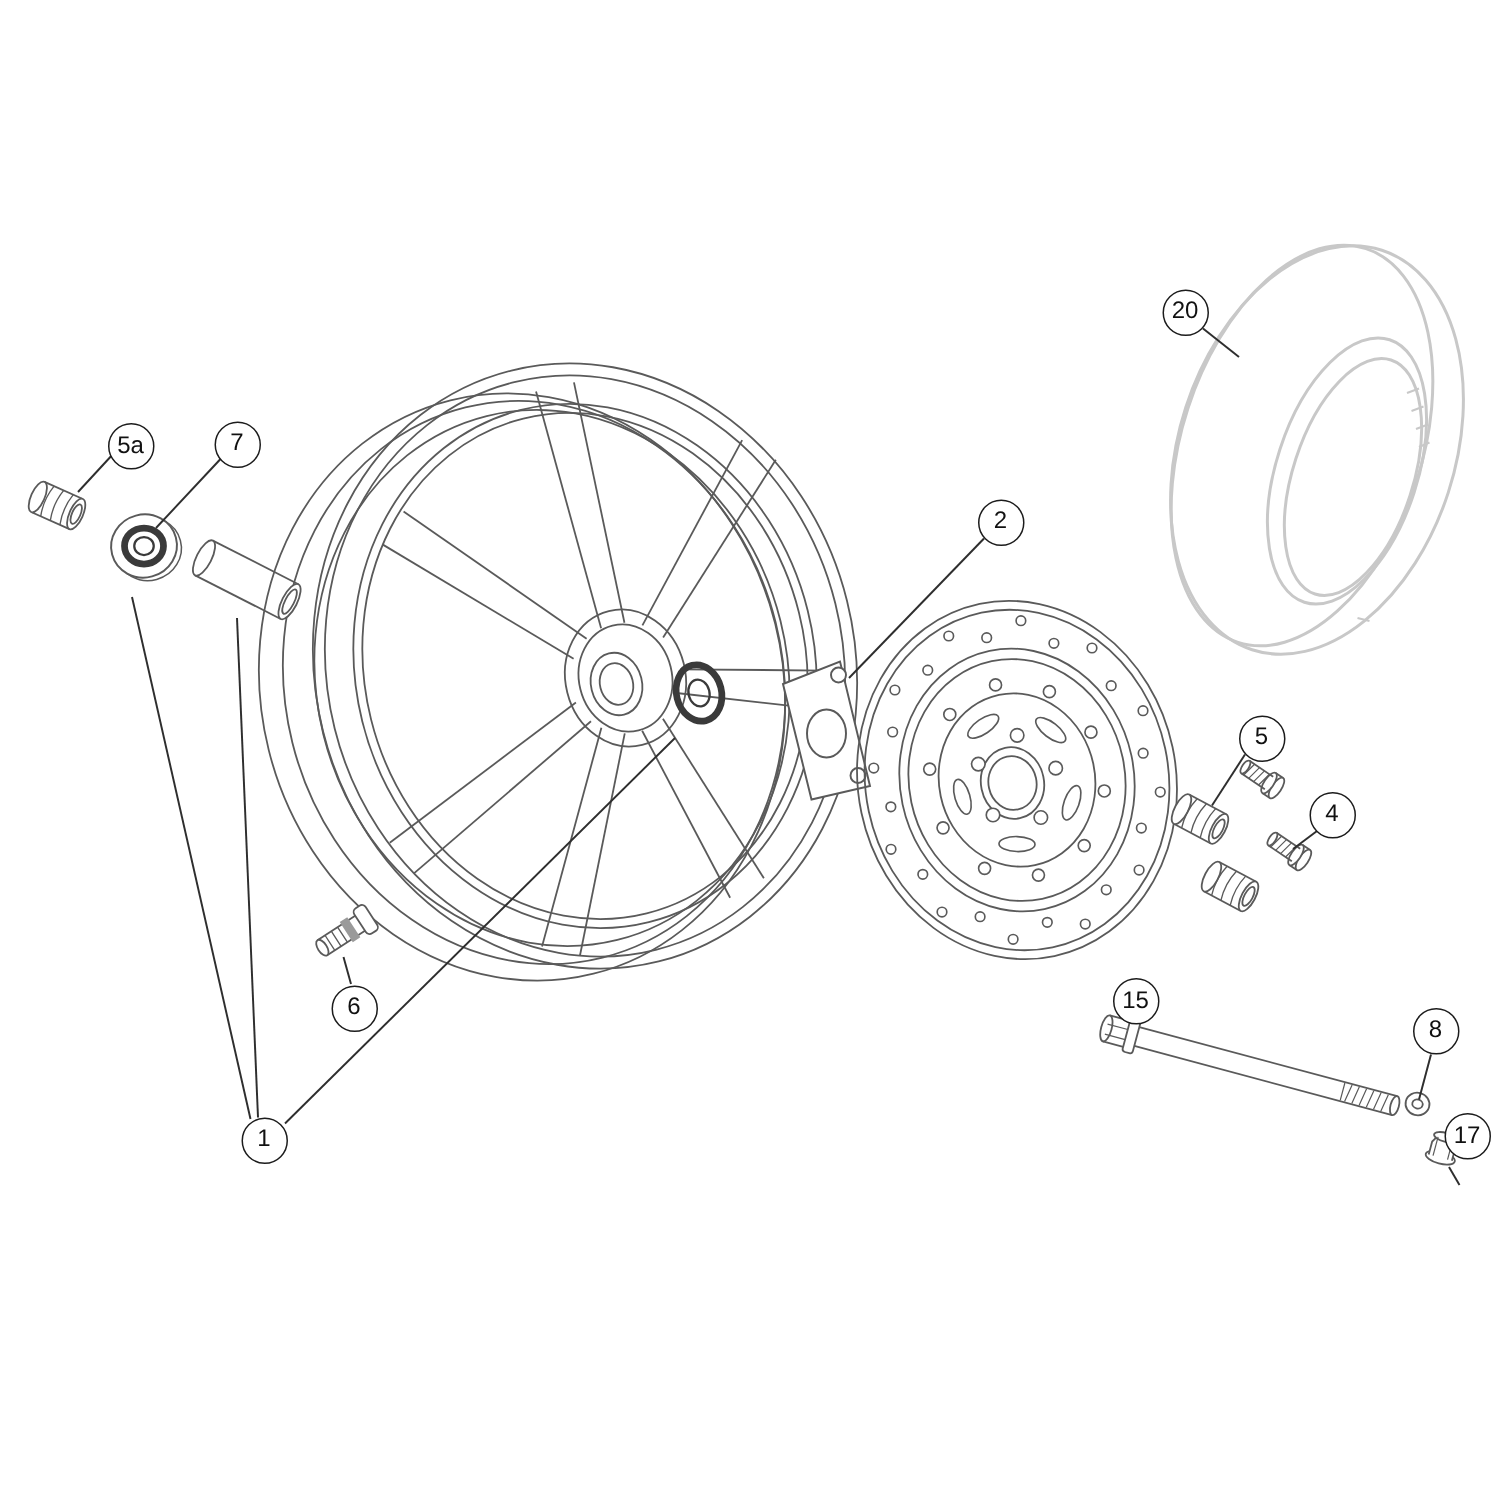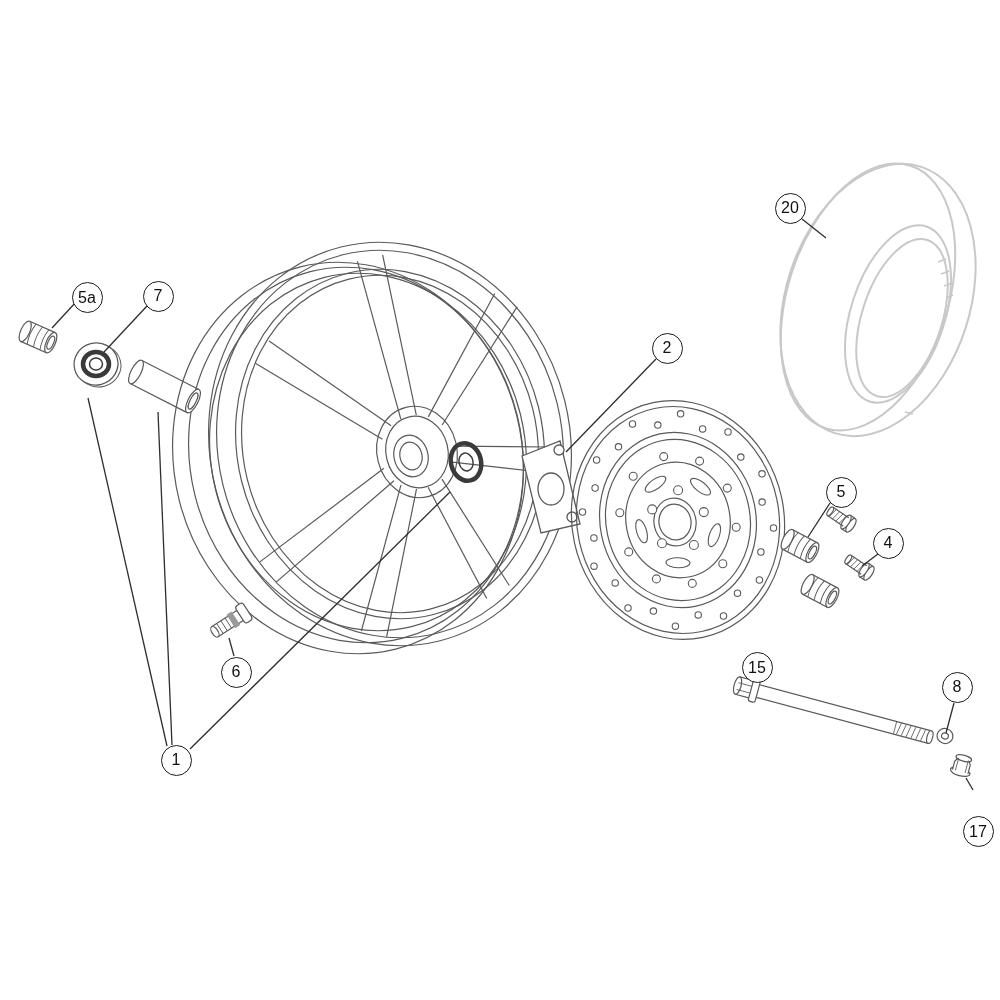--- a/index.html
+++ b/index.html
@@ -263,17 +263,17 @@
     </div>
 <div class="callout" style="left:160.5px;top:744.5px">
       <span>1</span>
     </div>
 <div class="callout" style="left:741.5px;top:652px">
       <span>15</span>
     </div>
 <div class="callout" style="left:941.5px;top:671.5px">
       <span>8</span>
     </div>
-<div class="callout" style="left:962.5px;top:816px">
+<div class="callout" style="left:962.5px;top:742px">
       <span>17</span>
     </div>
 
 </div>
 
 </body></html>

